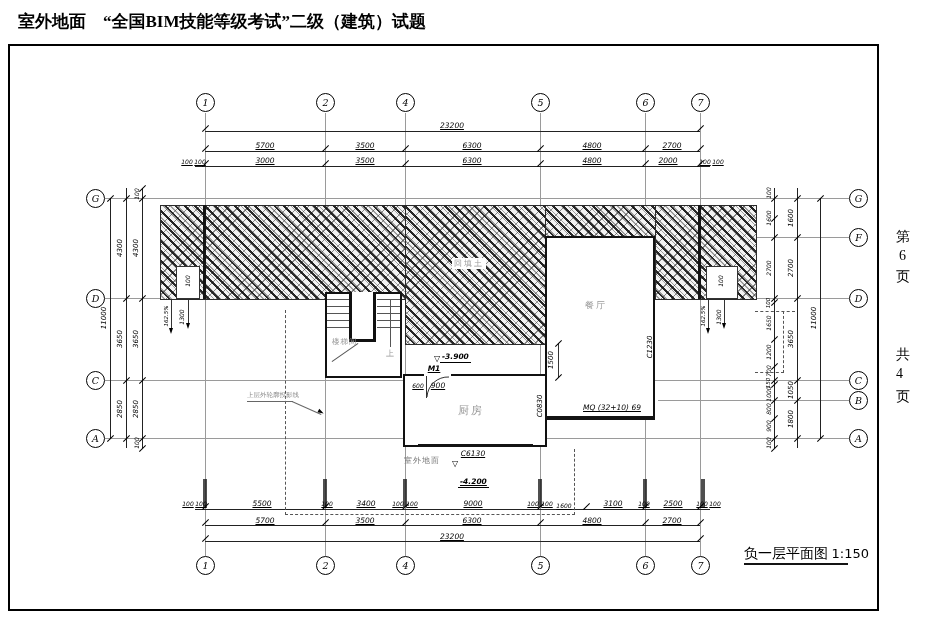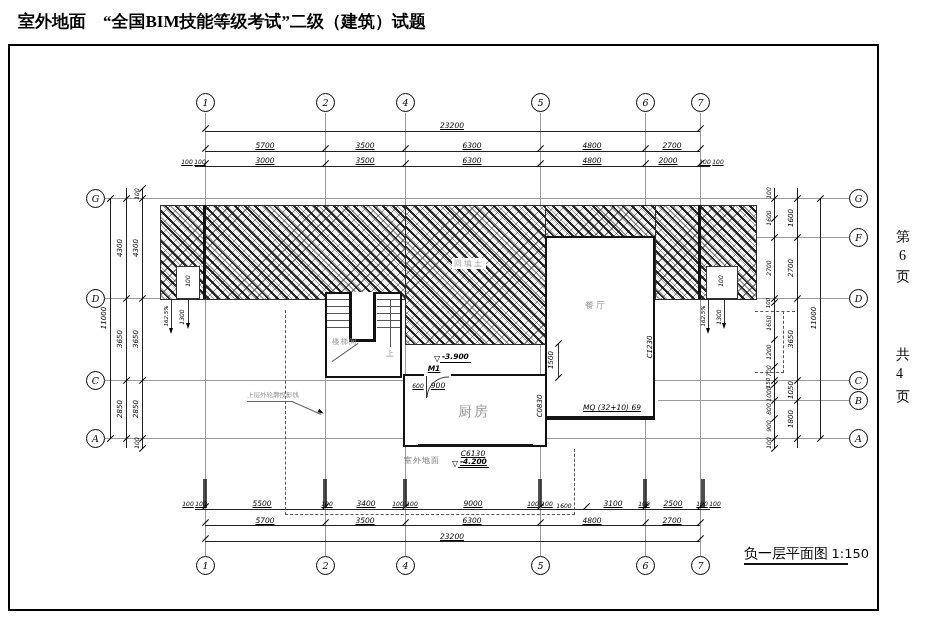--- a/index.html
+++ b/index.html
@@ -100,39 +100,39 @@
   <div class="roombox" style="left:403px;top:374px;width:144px;height:73px;"></div>
   <div class="wall" style="left:418px;top:444px;width:115px;height:3px;z-index:3;"></div>
   <div class="abs" style="left:424px;top:372px;width:27px;height:7px;background:#fff;z-index:3;"></div>
   <div class="vl" style="left:426px;top:376px;height:22px;background:#333;z-index:4;"></div>
   <svg class="abs z4" style="left:425px;top:375px;" width="26" height="24">
     <path d="M2,22 A21,21 0 0 1 24,2" fill="none" stroke="#333" stroke-width="1"></path>
   </svg>
   <div class="nc" style="left:434px;top:364px;font-weight:bold;z-index:4;">M1</div>
   <div class="nc t6" style="left:418px;top:382px;z-index:4;">600</div>
   <div class="nc" style="left:438px;top:381px;z-index:4;">900</div>
-  <div class="room" style="left:458px;top:403px;font-size:14px;z-index:4;">厨房</div>
+  <div class="room" style="left:458px;top:403px;font-size:11px;z-index:4;">厨房</div>
   <div class="nc" style="left:473px;top:449px;z-index:4;">C6130</div>
 
   <div class="roombox" style="left:545px;top:236px;width:110px;height:184px;"></div>
   <div class="wall" style="left:545px;top:416px;width:110px;height:4px;z-index:3;"></div>
   <div class="room" style="left:585px;top:299px;font-size:9px;z-index:4;">餐厅</div>
   <div class="nv" style="left:650px;top:347px;z-index:4;">C1230</div>
   <div class="nv" style="left:540px;top:406px;z-index:4;">C0830</div>
   <div class="nc" style="left:612px;top:403px;z-index:4;">MQ (32+10) 69</div>
 
   <div class="vl" style="left:558px;top:343px;height:35px;background:#333;z-index:4;"></div>
   <div class="tick" style="left:554px;top:343px;z-index:4;"></div>
   <div class="tick" style="left:554px;top:377px;z-index:4;"></div>
   <div class="nv" style="left:551px;top:360px;z-index:4;">1500</div>
 
   <div class="lvl" style="left:440px;top:346px;z-index:4;">-3.900</div>
   <div class="tri" style="left:434px;top:355px;z-index:4;">▽</div>
   <div class="room" style="left:404px;top:455px;font-size:8px;letter-spacing:1px;color:#777;z-index:4;">室外地面</div>
-  <div class="lvl" style="left:458px;top:451px;z-index:4;text-decoration:underline;">-4.200</div>
+  <div class="lvl" style="left:458px;top:471px;z-index:4;text-decoration:underline;">-4.200</div>
   <div class="tri" style="left:452px;top:460px;z-index:4;">▽</div>
 
   <div class="vl" style="left:171px;top:300px;height:30px;background:#333;z-index:3;"></div>
   <div class="arrowd" style="left:169px;top:328px;z-index:3;"></div>
   <div class="vl" style="left:188px;top:300px;height:25px;background:#333;z-index:3;"></div>
   <div class="arrowd" style="left:186px;top:323px;z-index:3;"></div>
   <div class="nv t55" style="left:166px;top:316px;z-index:3;">162.5%</div>
   <div class="nv t6" style="left:181px;top:317px;z-index:3;">1300</div>
   <div class="nv t6" style="left:187px;top:281px;z-index:3;">100</div>
 

